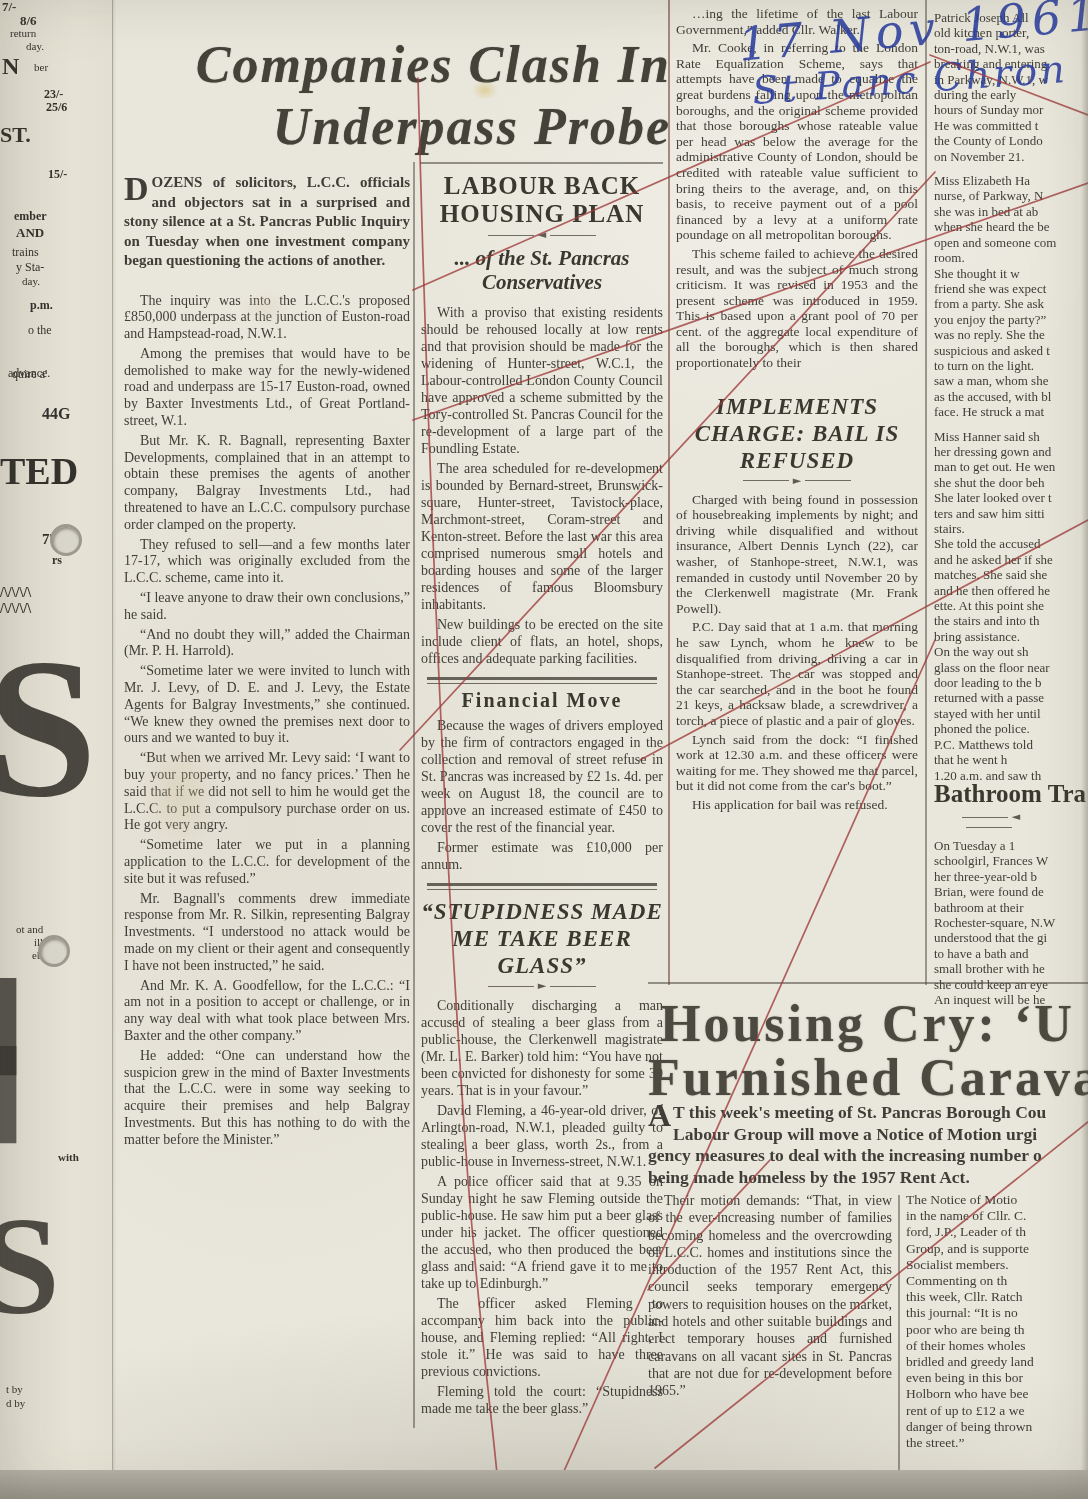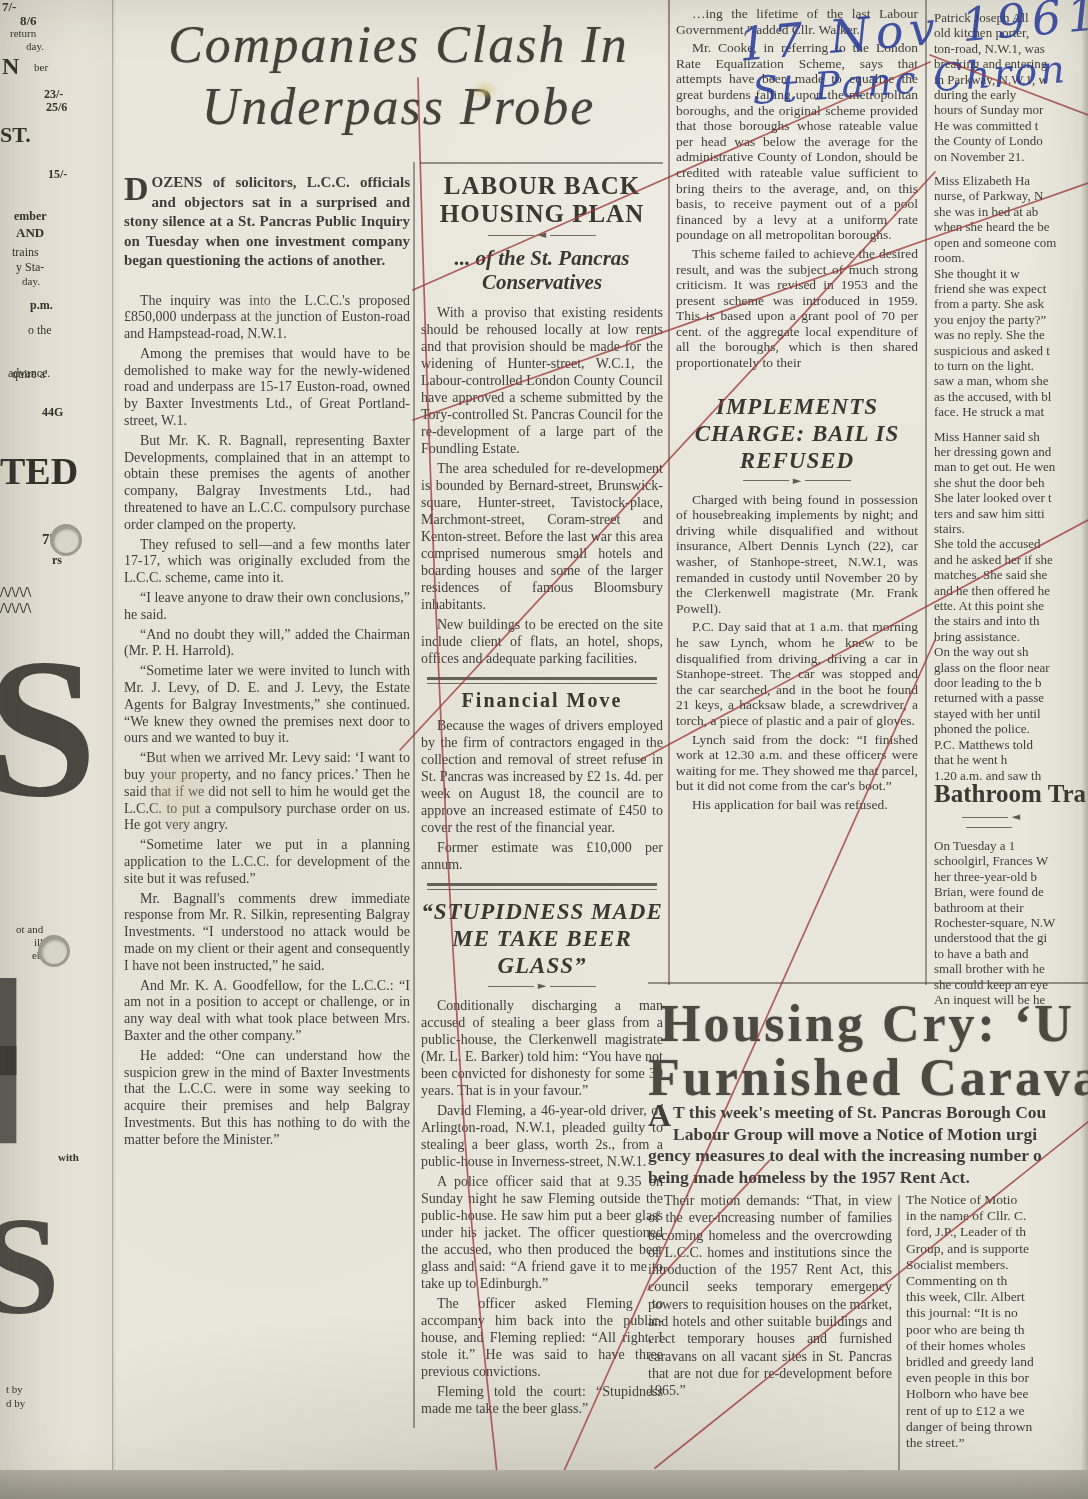--- a/index.html
+++ b/index.html
@@ -30,22 +30,22 @@
   .vrule{position:absolute;width:1.5px;background:rgba(75,70,62,.5);}
   .hrule{position:absolute;height:1.5px;background:rgba(75,70,62,.55);}
   .vrule.maroon{background:rgba(125,85,75,.65);}
   .double-rule{border-top:3px solid rgba(60,56,48,.75);border-bottom:1px solid rgba(60,56,48,.7);
     height:3px;margin:10px 6px 8px 6px;}
   .arrow-rule{text-align:center;color:rgba(60,56,48,.8);font-family:"DejaVu Sans",sans-serif;
     font-size:11px;line-height:10px;margin:2px 0 6px 0;}
   .arrow-rule::before,.arrow-rule::after{content:"";display:inline-block;width:46px;height:1px;
     background:rgba(60,56,48,.7);vertical-align:middle;margin:0 4px;}
   
-  .headline{position:absolute;left:126px;top:14px;width:545px;text-align:center;
-    font-style:italic;font-weight:normal;font-size:52px;line-height:62px;letter-spacing:2px;
+  .headline{position:absolute;left:126px;top:34px;width:545px;text-align:right;
+    font-style:italic;font-weight:bold;font-size:52px;line-height:62px;letter-spacing:2px;
     color:#45423a;text-shadow:0 0 1px rgba(69,66,58,.55);}
   
   .col{position:absolute;text-align:justify;}
   .para{margin:0 0 3px 0;text-indent:16px;}
   #col1{left:124px;top:158px;width:286px;font-size:14px;line-height:16.8px;}
   #col1 .lead{font-weight:bold;font-size:15px;line-height:19.5px;text-indent:0;margin-bottom:22px;}
   #col1 .lead::first-letter{font-size:34px;line-height:26px;float:left;padding:3px 3px 0 0;}
   #col2{left:421px;top:168px;width:242px;font-size:14px;line-height:17px;}
   #col3{left:676px;top:6px;width:242px;font-size:13.5px;line-height:15.6px;}
   #col4{left:934px;top:10px;width:170px;}
@@ -112,21 +112,21 @@
       <span class="frag" style="left: 48px; top: 168px; font-size: 12px; font-weight: bold;">15/-</span>
       <span class="frag" style="left: 14px; top: 210px; font-size: 12px; font-weight: bold;">ember</span>
       <span class="frag" style="left: 16px; top: 226px; font-size: 13px; font-weight: bold;">AND</span>
       <span class="frag" style="left: 12px; top: 246px; font-size: 12px;">trains</span>
       <span class="frag" style="left: 16px; top: 261px; font-size: 12px;">y Sta-</span>
       <span class="frag" style="left: 22px; top: 276px; font-size: 11px;">day.</span>
       <span class="frag" style="left: 30px; top: 299px; font-size: 12px; font-weight: bold;">p.m.</span>
       <span class="frag" style="left: 28px; top: 324px; font-size: 12px;">o the</span>
       <span class="frag" style="left: 12px; top: 368px; font-size: 12px;">quire a'</span>
       <span class="frag" style="left: 8px; top: 367px; font-size: 12px;">advance.</span>
-      <span class="frag" style="left: 42px; top: 406px; font-size: 12px; font-weight: bold;">44G</span>
+      <span class="frag" style="left: 42px; top: 406px; font-size: 16px; font-weight: bold;">44G</span>
       <span class="frag" style="left: 0px; top: 452px; font-size: 38px; font-weight: bold;">TED</span>
       <span class="frag" style="left: 42px; top: 532px; font-size: 15px; font-weight: bold;">772</span>
       <span class="frag" style="left: 52px; top: 554px; font-size: 12px; font-weight: bold;">rs</span>
       <span class="frag" style="left: 0px; top: 586px; font-size: 14px; font-weight: bold;">/\/\/\/\</span>
       <span class="frag" style="left: 0px; top: 602px; font-size: 14px; font-weight: bold;">/\/\/\/\</span>
       <span class="frag" style="left: -14px; top: 628px; font-size: 200px; font-weight: bold; opacity: 0.88;">S</span>
       <span class="frag" style="left: 16px; top: 924px; font-size: 11px;">ot and</span>
       <span class="frag" style="left: 34px; top: 937px; font-size: 11px;">illiaz</span>
       <span class="frag" style="left: 32px; top: 950px; font-size: 11px;">ebars.</span>
       <span class="frag" style="left: -12px; top: 984px; font-size: 80px; opacity: 0.8;">▌</span>
@@ -296,26 +296,26 @@
   <div class="col" id="hcol-left">
       <p class="para">Their motion demands: “That, in view of the ever-increasing number of families becoming homeless and the overcrowding of L.C.C. homes and institutions since the introduction of the 1957 Rent Act, this council seeks temporary emergency powers to requisition houses on the market, and hotels and other suitable buildings and erect temporary houses and furnished caravans on all vacant sites in St. Pancras that are not due for re-development before 1965.”</p>
     </div>
   <div class="col" id="hcol-right">
       <p class="line">The Notice of Motio</p>
       <p class="line">in the name of Cllr. C.</p>
       <p class="line">ford, J.P., Leader of th</p>
       <p class="line">Group, and is supporte</p>
       <p class="line">Socialist members.</p>
       <p class="line">Commenting on th</p>
-      <p class="line">this week, Cllr. Albert</p>
+      <p class="line">this week, Cllr. Ratch</p>
       <p class="line">this journal: “It is no</p>
       <p class="line">poor who are being th</p>
       <p class="line">of their homes wholes</p>
       <p class="line">bridled and greedy land</p>
-      <p class="line">even people in this bor</p>
+      <p class="line">even being in this bor</p>
       <p class="line">Holborn who have bee</p>
       <p class="line">rent of up to £12 a we</p>
       <p class="line">danger of being thrown</p>
       <p class="line">the street.”</p>
     </div>
 
   <div class="handwriting" id="hw-date">17 Nov 1961</div>
   <div class="handwriting" id="hw-src">St Panc Chron</div>
 
   <svg class="redlines" width="1088" height="1499" viewBox="0 0 1088 1499">

